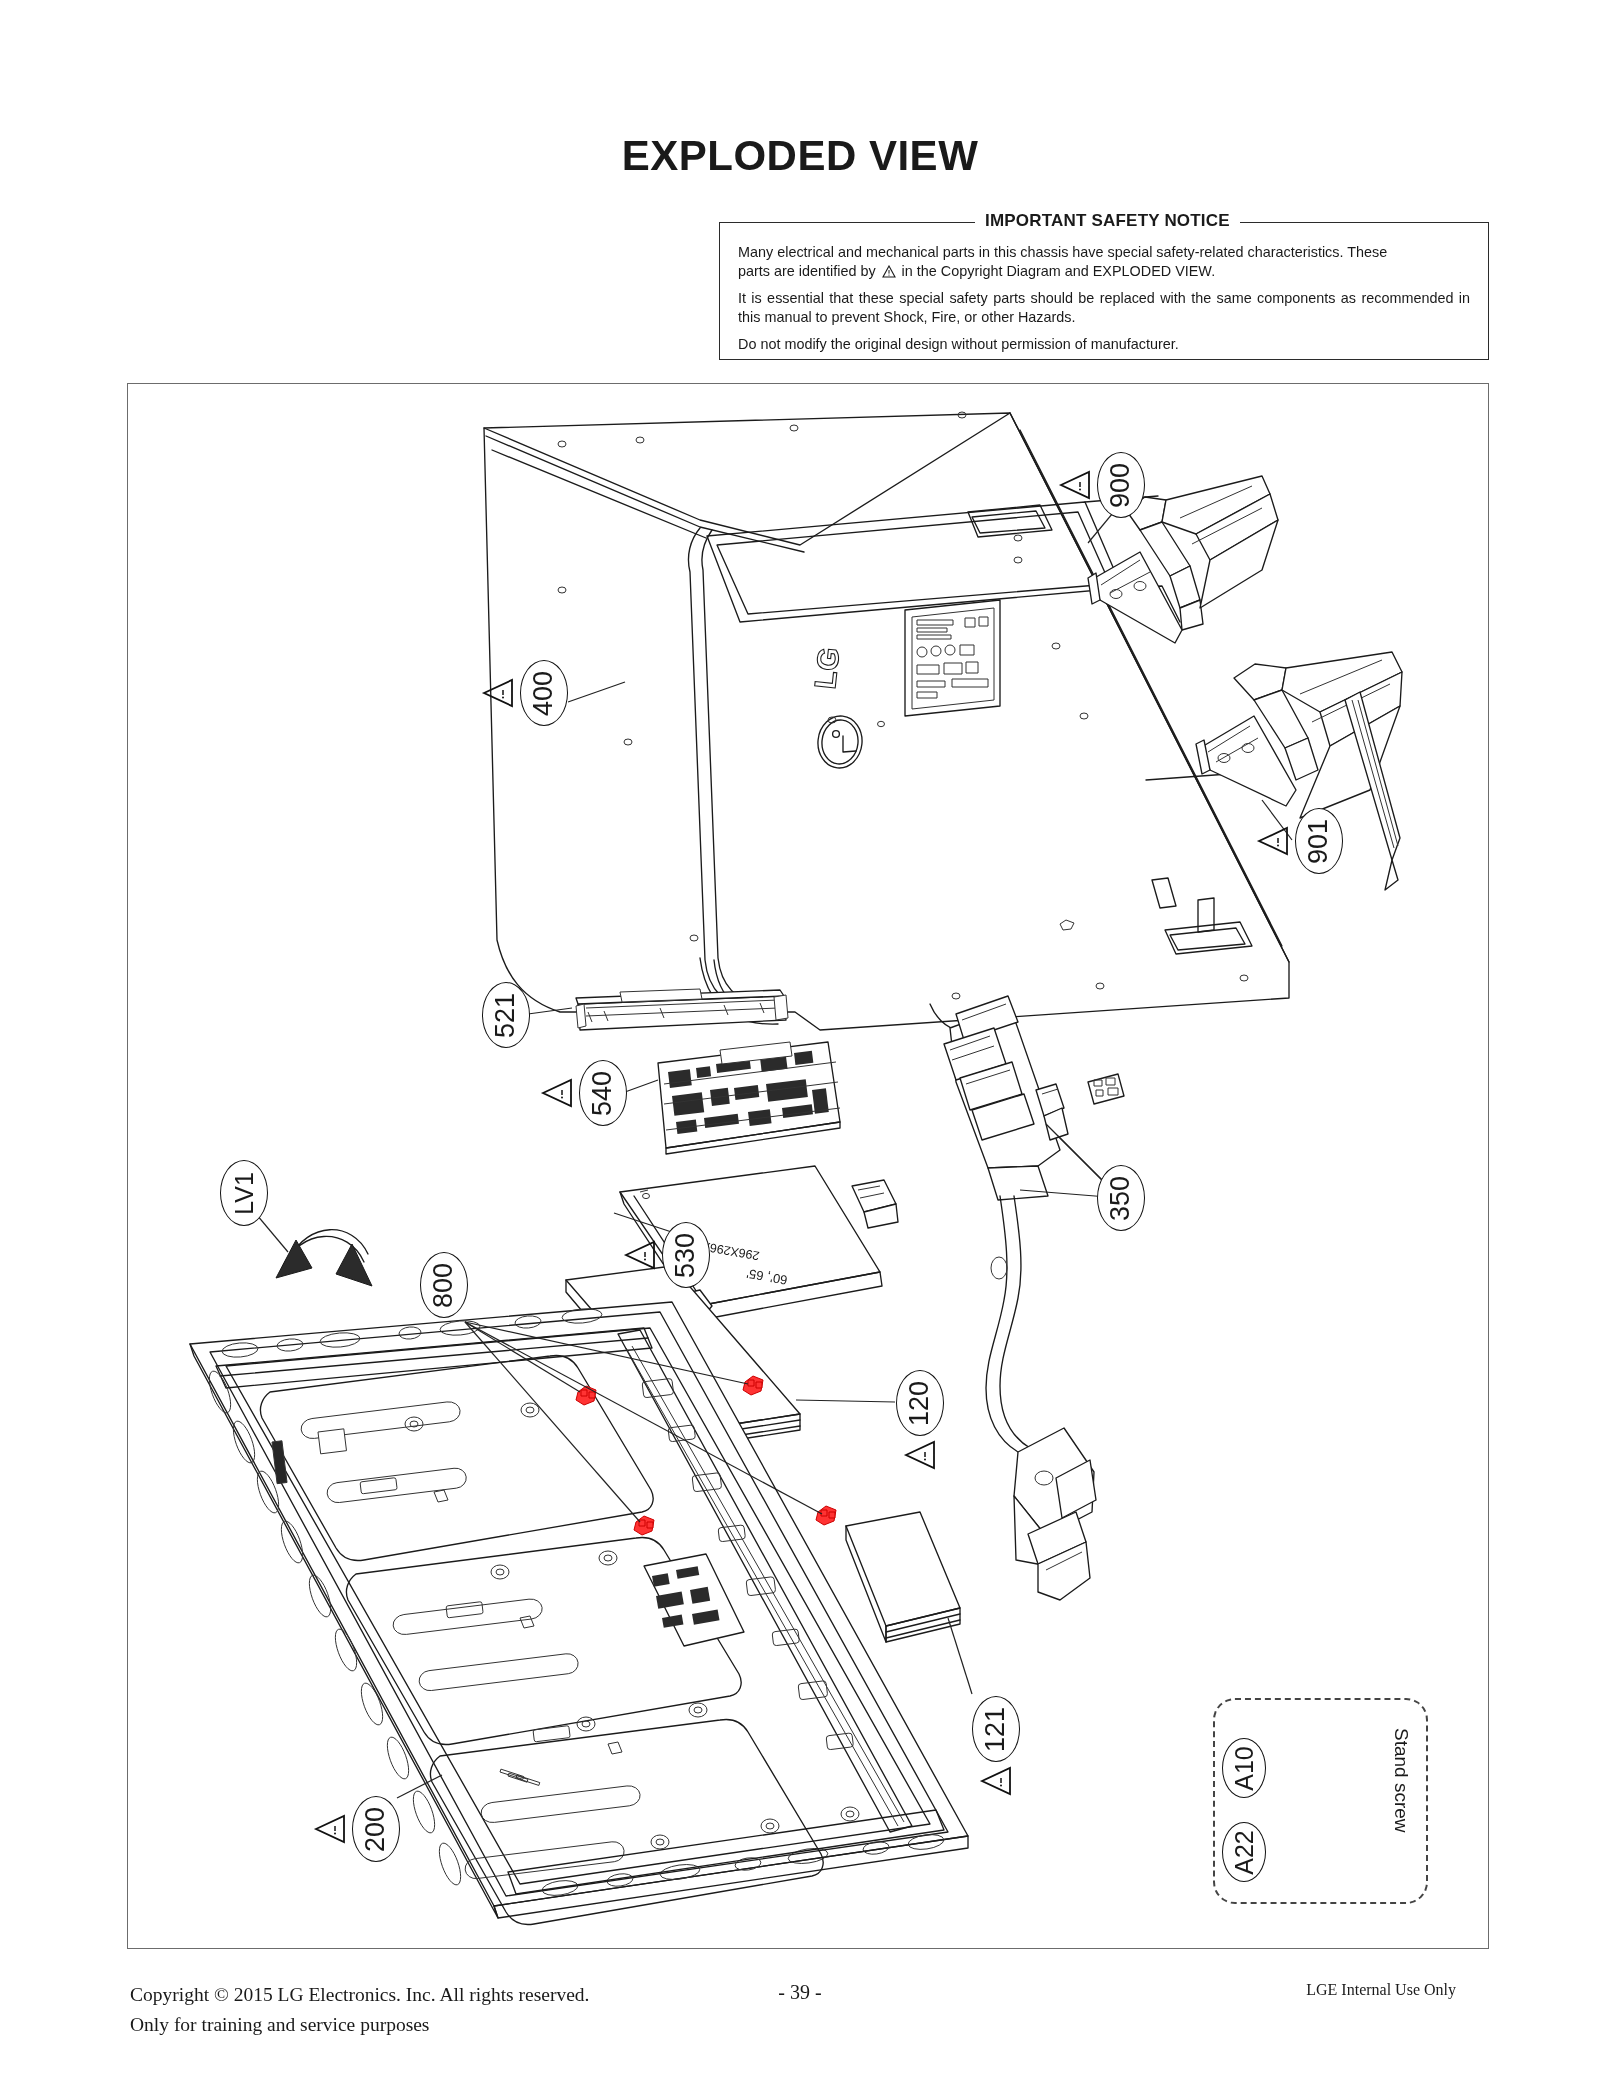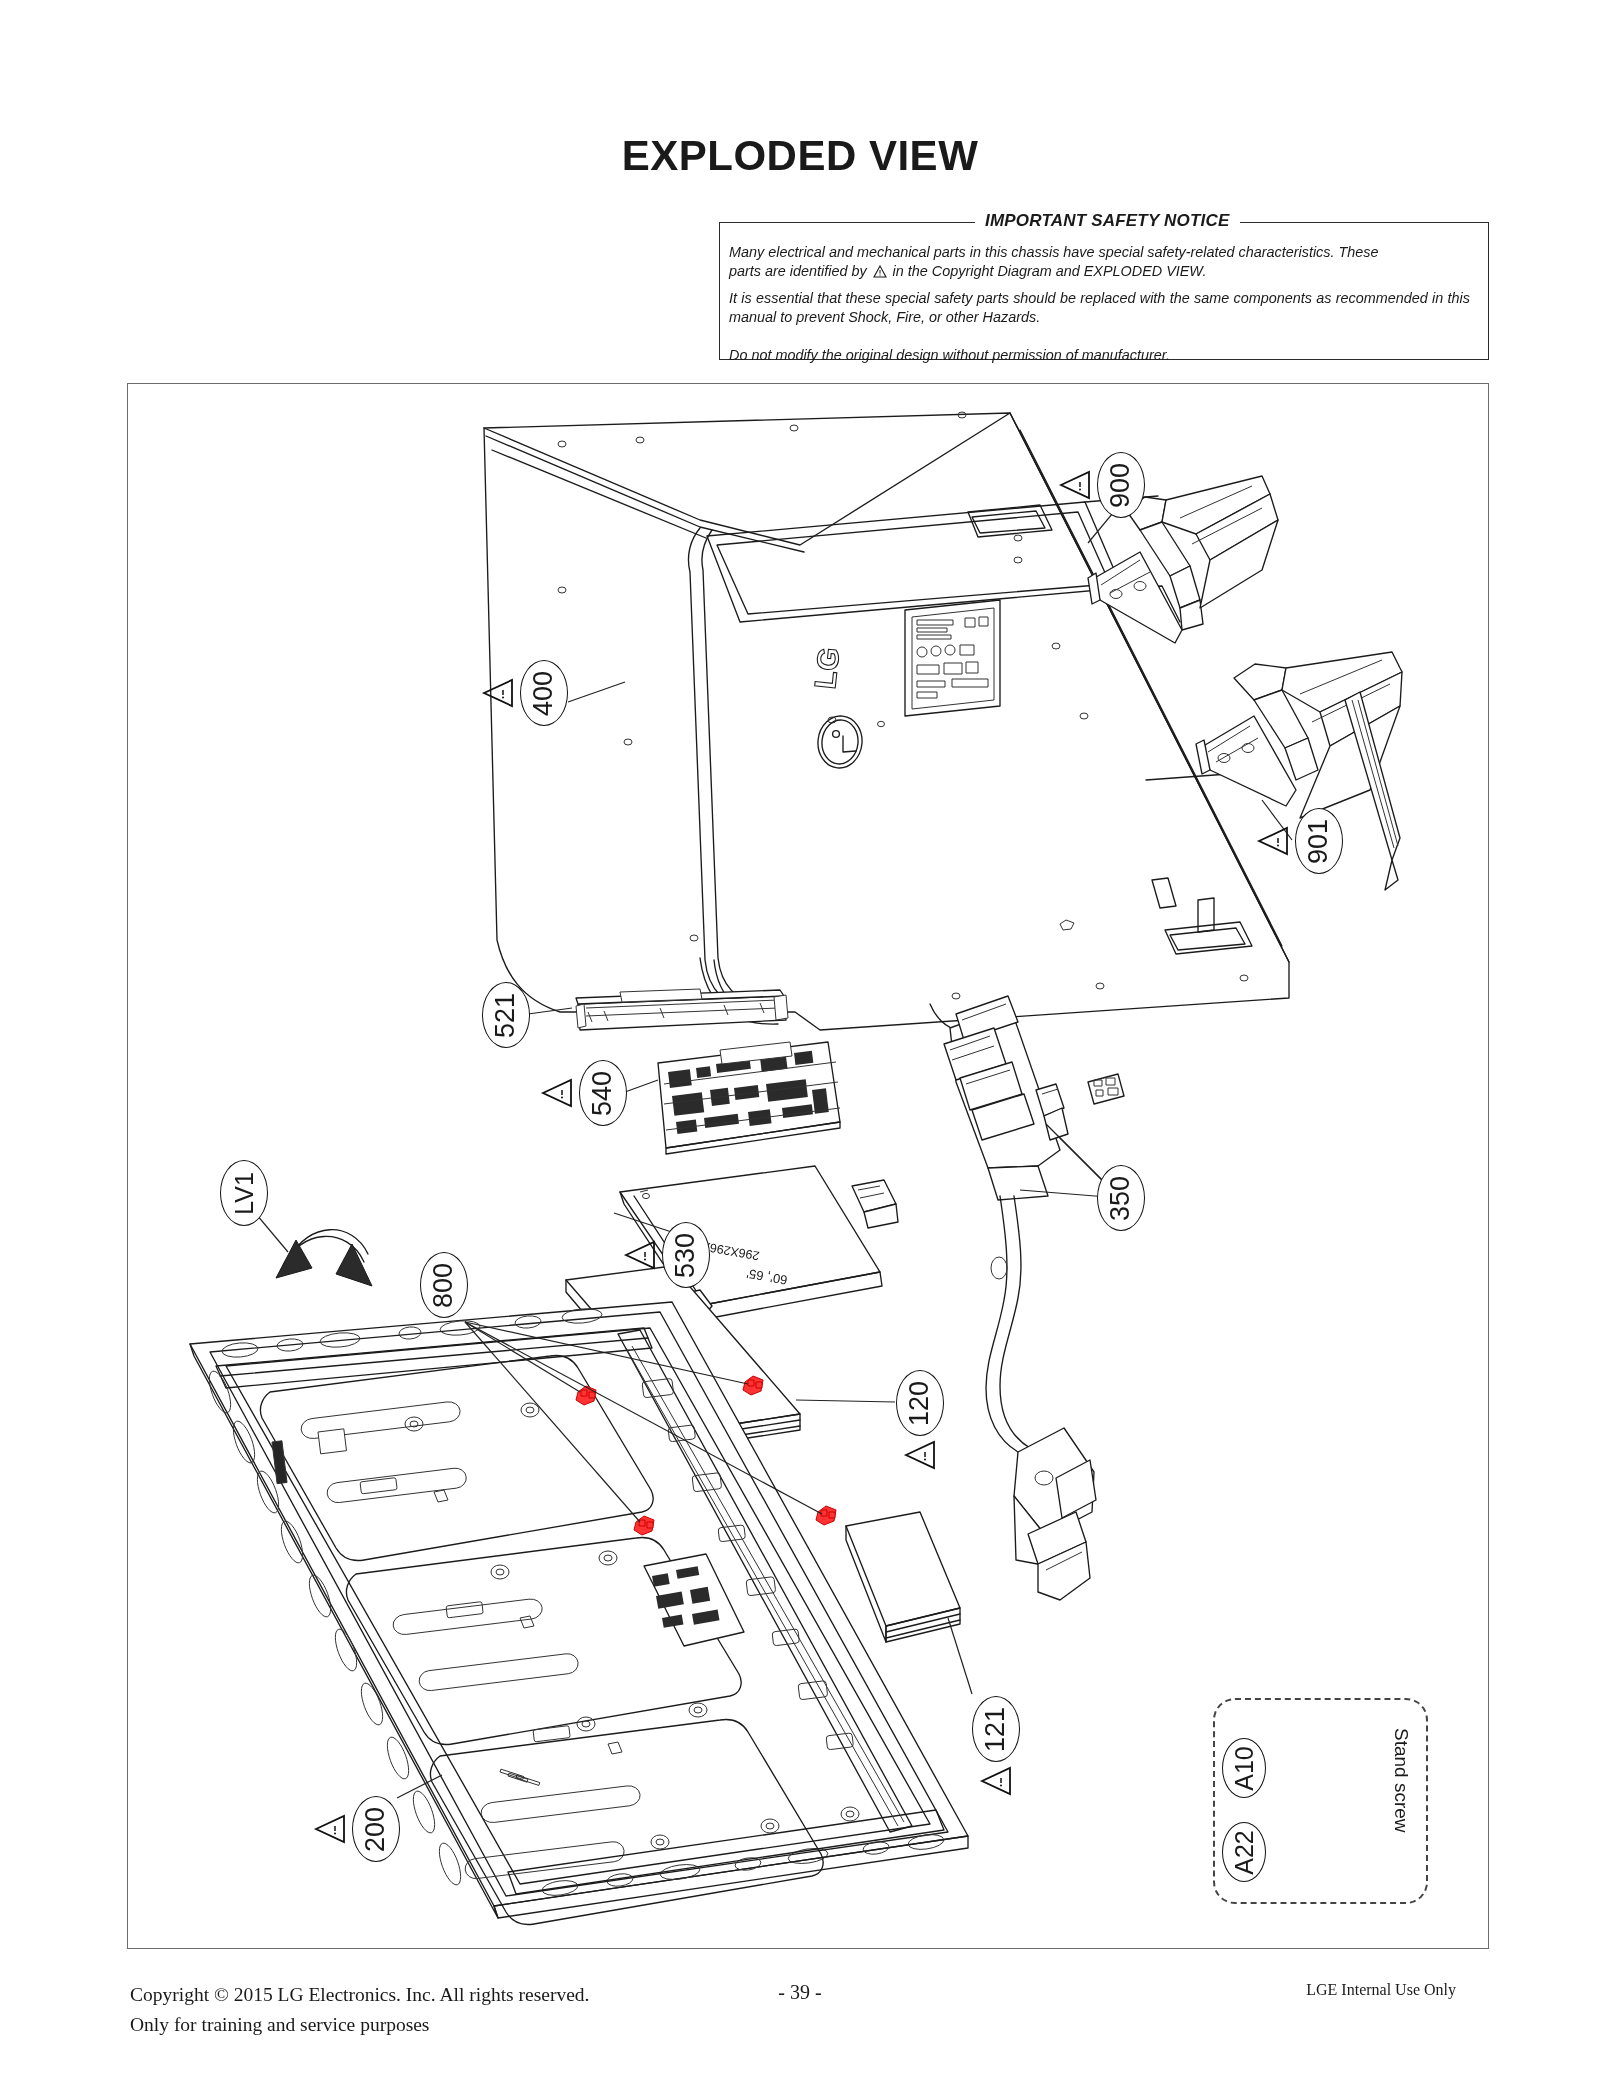--- a/index.html
+++ b/index.html
@@ -12,22 +12,21 @@
   
   .title{
     position:absolute;left:0;right:0;top:132px;text-align:center;
     font-size:42px;font-weight:bold;letter-spacing:.5px;
   }
 
   
   .safety{
     position:absolute;left:719px;top:222px;width:770px;height:138px;
     border:1.6px solid #2b2b2b;box-sizing:border-box;
-    padding:20px 18px 10px 9px;
-    font-style:italic;
+    padding:20px 18px 10px 18px;
   }
   .safety-legend{
     position:absolute;left:255px;top:-12px;background:#fff;padding:0 10px;
     font-size:17px;font-weight:bold;letter-spacing:.2px;white-space:nowrap;
   }
   .safety p{margin:0;font-size:14.4px;line-height:1.33;text-align:justify;}
   .safety p.ja{text-align:justify;text-align-last:left;}
   .tri-inline{display:inline-block;width:14px;height:13px;position:relative;vertical-align:-2px;margin:0 2px;}
   .tri-inline svg{position:absolute;left:0;top:0;}
 
@@ -91,21 +90,21 @@
       <span class="tri-inline">
         <svg width="14" height="13" viewBox="0 0 14 13">
             <path d="M7 1 L13 12 L1 12 Z" fill="none" stroke="#1a1a1a" stroke-width="1.1"></path>
             <path d="M7 5 L7 8.6" stroke="#1a1a1a" stroke-width="1"></path>
             <circle cx="7" cy="10.1" r=".55" fill="#1a1a1a"></circle>
           </svg>
       </span>
       <span>in the Copyright Diagram and EXPLODED VIEW.</span>
     </p>
     <p class="ja" style="margin-top:8px">It is essential that these special safety parts should be replaced with the same components as recommended in this manual to prevent Shock, Fire, or other Hazards.</p>
-    <p style="margin-top:18px">Do not modify the original design without permission of manufacturer.</p>
+    <p style="margin-top:7px">Do not modify the original design without permission of manufacturer.</p>
   </div>
 
   <div class="frame"></div>
 
   <svg class="art" viewBox="0 0 1600 2084">
     <defs>
       <style>
         .s{fill:none;stroke:#1b1b1b;stroke-width:1.35;stroke-linejoin:round;stroke-linecap:round;}
         .sf{fill:#ffffff;stroke:#1b1b1b;stroke-width:1.35;stroke-linejoin:round;}
         .thin{fill:none;stroke:#333;stroke-width:1;}

